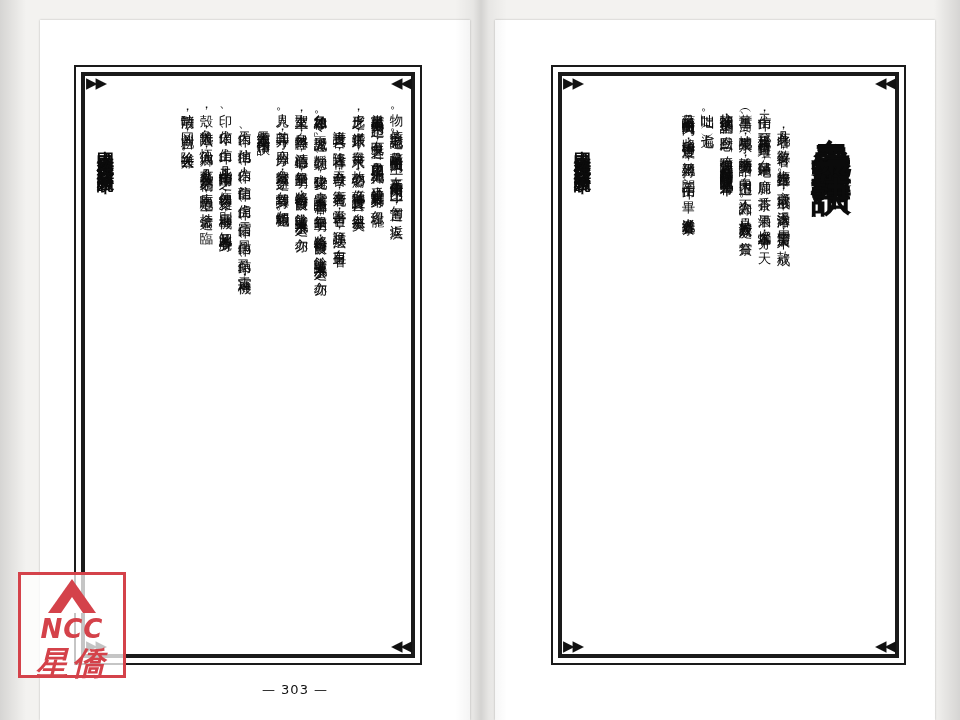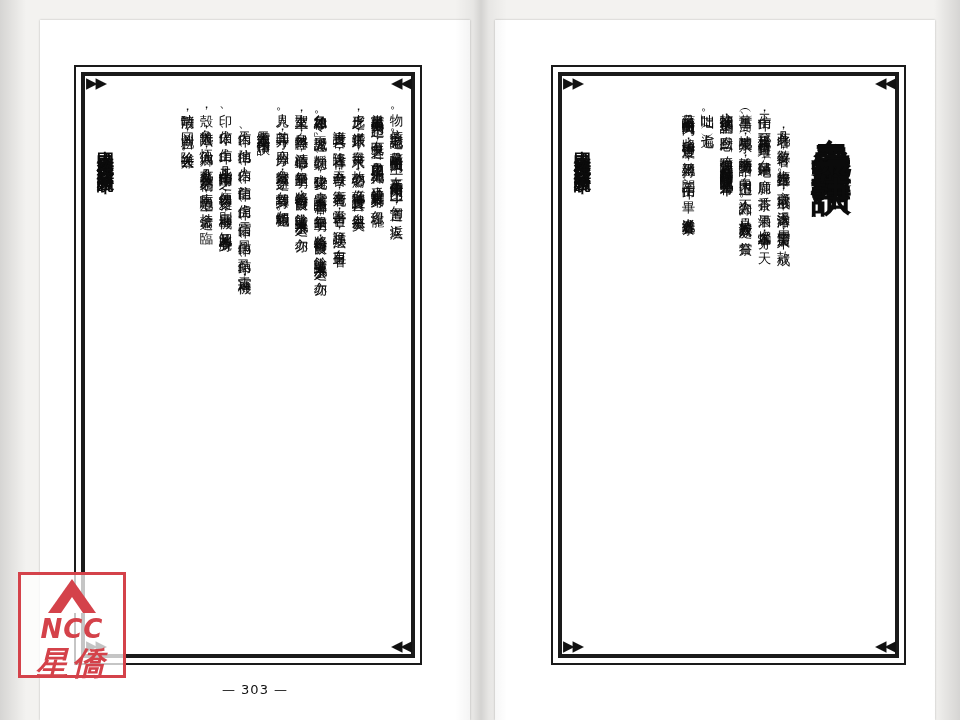--- a/index.html
+++ b/index.html
@@ -148,21 +148,21 @@
   .folio {
     position: absolute;
     width: 100%;
     text-align: center;
     font-size: 13px;
     color: #111;
     font-family: "DejaVu Sans", sans-serif;
     letter-spacing: 1px;
   }
   #folio-right { top: 662px; left: 0; }
-  #folio-left  { top: 662px; left: 0; }
+  #folio-left  { top: 662px; left: 0; padding-left: 40px; }
 
   
   #stamp {
     position: absolute;
     left: 18px; top: 572px;
     width: 108px; height: 106px;
     border: 3px solid #d4424a;
     box-sizing: border-box;
     background: rgba(255,255,255,0.75);
     font-style: italic;

